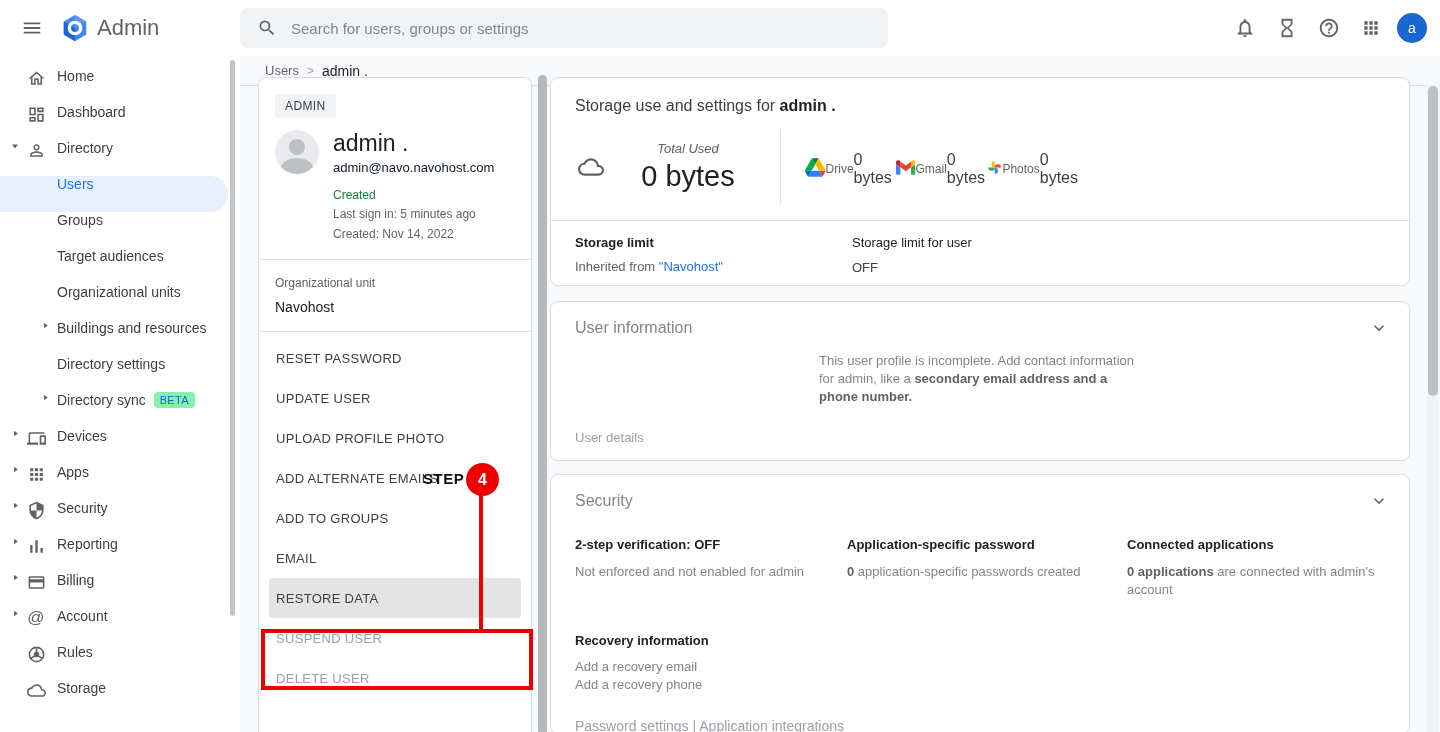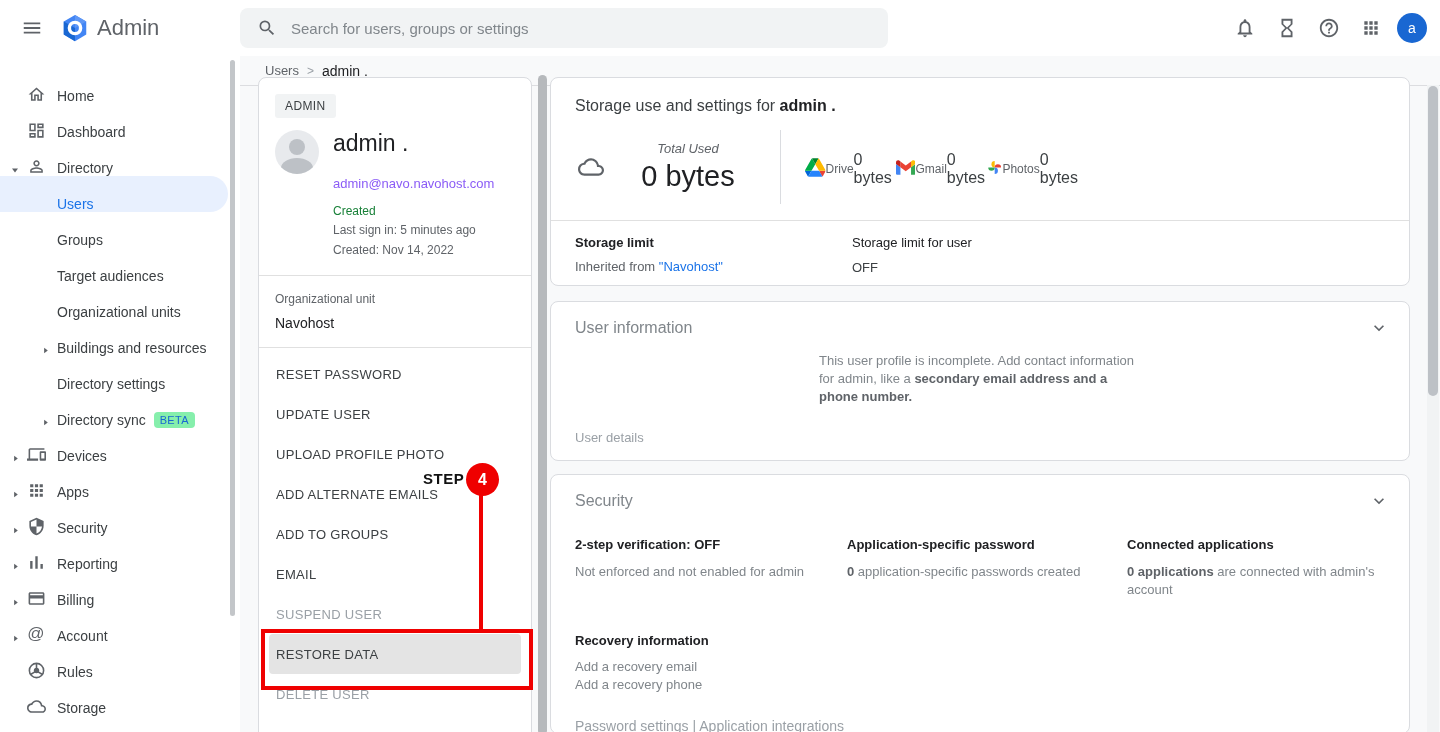--- a/index.html
+++ b/index.html
@@ -18,21 +18,21 @@
   .searchbar input { border:none; outline:none; background:transparent; margin-left:14px; flex:1; font-size:15px; color:#3c4043; font-family:"Liberation Sans",sans-serif; }
   .searchbar input::placeholder { color:#80868b; }
   .top-icons { position:absolute; right:8px; top:0; height:56px; display:flex; align-items:center; }
   .tico { width:40px; height:40px; margin:0 1px; border-radius:50%; display:flex; align-items:center; justify-content:center; color:#5f6368; cursor:pointer; }
   .avatar-btn { width:40px; height:40px; display:flex; align-items:center; justify-content:center; cursor:pointer; }
   .avatar-circle { width:30px; height:30px; border-radius:50%; background:#1967d2; color:#fff; font-size:14px; display:flex; align-items:center; justify-content:center; }
 
   
   .shell { display:flex; height:676px; }
   .sidebar { width:240px; background:#fff; position:relative; padding-top:12px; flex:none; }
-  .sb-item { height:36px; display:flex; align-items:flex-end; font-size:14px; color:#3c4043; cursor:pointer; position:relative; }
+  .sb-item { height:36px; display:flex; align-items:flex-start; font-size:14px; color:#3c4043; cursor:pointer; position:relative; }
   .sb-caret { width:14px; margin-left:8px; display:flex; justify-content:center; color:#5f6368; flex:none; }
   .sb-icon { width:20px; height:20px; margin-left:4px; color:#5f6368; display:flex; align-items:center; justify-content:center; flex:none; }
   .sb-icon svg { width:19px; height:19px; }
   .sb-label { margin-left:11px; white-space:nowrap; }
   .sb-item.child { padding-left:40px; }
   .sb-item.child .c-caret { width:17px; display:flex; color:#5f6368; flex:none; }
   .sb-item.child .sb-label { margin-left:0; }
   .sb-item.selected { background:#e8f0fe; border-radius:0 18px 18px 0; width:228px; }
   .sb-item.selected .sb-label { color:#1a73e8; font-weight:500; }
   .beta-badge { margin-left:8px; background:#86efac; color:#1967d2; font-size:11px; padding:2px 6px; border-radius:4px; letter-spacing:.3px; }
@@ -51,21 +51,21 @@
   
   .left-card { position:absolute; left:18px; top:21px; width:274px; height:680px; }
   .lc-top { padding:16px 16px 0 16px; }
   .role-chip { display:inline-block; background:#f1f3f4; color:#3c4043; font-size:12px; padding:5px 10px; border-radius:3px; letter-spacing:.4px; }
   .profile { display:flex; margin-top:12px; }
   .p-avatar { width:44px; height:44px; border-radius:50%; background:#e8eaed; overflow:hidden; position:relative; flex:none; }
   .p-avatar .head { position:absolute; left:14px; top:9px; width:16px; height:16px; border-radius:50%; background:#bdc1c6; }
   .p-avatar .body { position:absolute; left:6px; top:28px; width:32px; height:20px; border-radius:50% 50% 0 0; background:#bdc1c6; }
   .p-info { margin-left:14px; }
   .p-name { font-size:23px; color:#202124; }
-  .p-email { font-size:13px; color:#8b5cf6; margin-top:19px; }
+  .p-email { font-size:13px; color:#0f172a; margin-top:3px; }
   .p-status { font-size:12px; color:#188038; margin-top:13px; }
   .p-meta { font-size:12px; color:#5f6368; margin-top:4px; line-height:16px; }
   .lc-div { border-top:1px solid #e0e0e0; margin-top:17px; }
   .ou-block { padding:16px; }
   .ou-label { font-size:12px; color:#5f6368; }
   .ou-value { font-size:14px; color:#202124; font-weight:500; margin-top:9px; }
   .actions { padding-top:6px; }
   .action-item { height:40px; display:flex; align-items:center; padding-left:17px; font-size:13px; font-weight:500; letter-spacing:.3px; color:#3c4043; cursor:pointer; }
   .action-item.muted { color:#9aa0a6; }
   .action-item.restore { background:#e4e4e4; margin:0 10px; padding-left:7px; border-radius:4px; color:#3c4043; }
@@ -468,22 +468,22 @@
         <div class="ou-value">Navohost</div>
       </div>
       <div class="lc-div" style="margin-top:0"></div>
       <div class="actions">
         <div class="action-item">RESET PASSWORD</div>
         <div class="action-item">UPDATE USER</div>
         <div class="action-item">UPLOAD PROFILE PHOTO</div>
         <div class="action-item">ADD ALTERNATE EMAILS</div>
         <div class="action-item">ADD TO GROUPS</div>
         <div class="action-item">EMAIL</div>
+        <div class="action-item restore">RESTORE DATA</div>
         <div class="action-item muted">SUSPEND USER</div>
-        <div class="action-item restore">RESTORE DATA</div>
         <div class="action-item muted">DELETE USER</div>
       </div>
     </section>
 
     <div class="col-scroll"></div>
 
     <div class="main-col">
 
       <section class="card storage-card">
         <div class="st-title">

